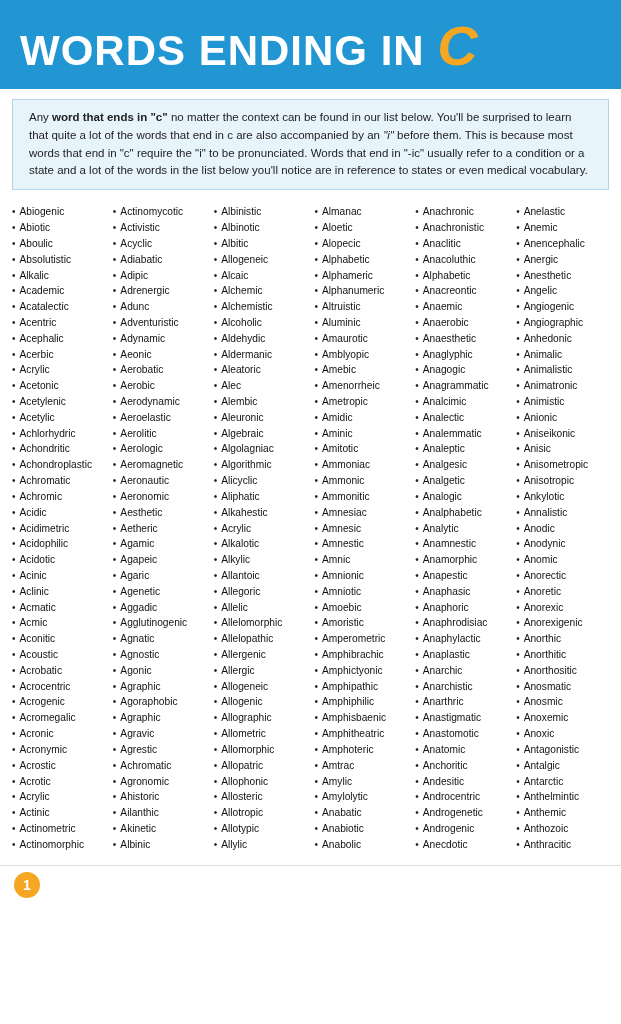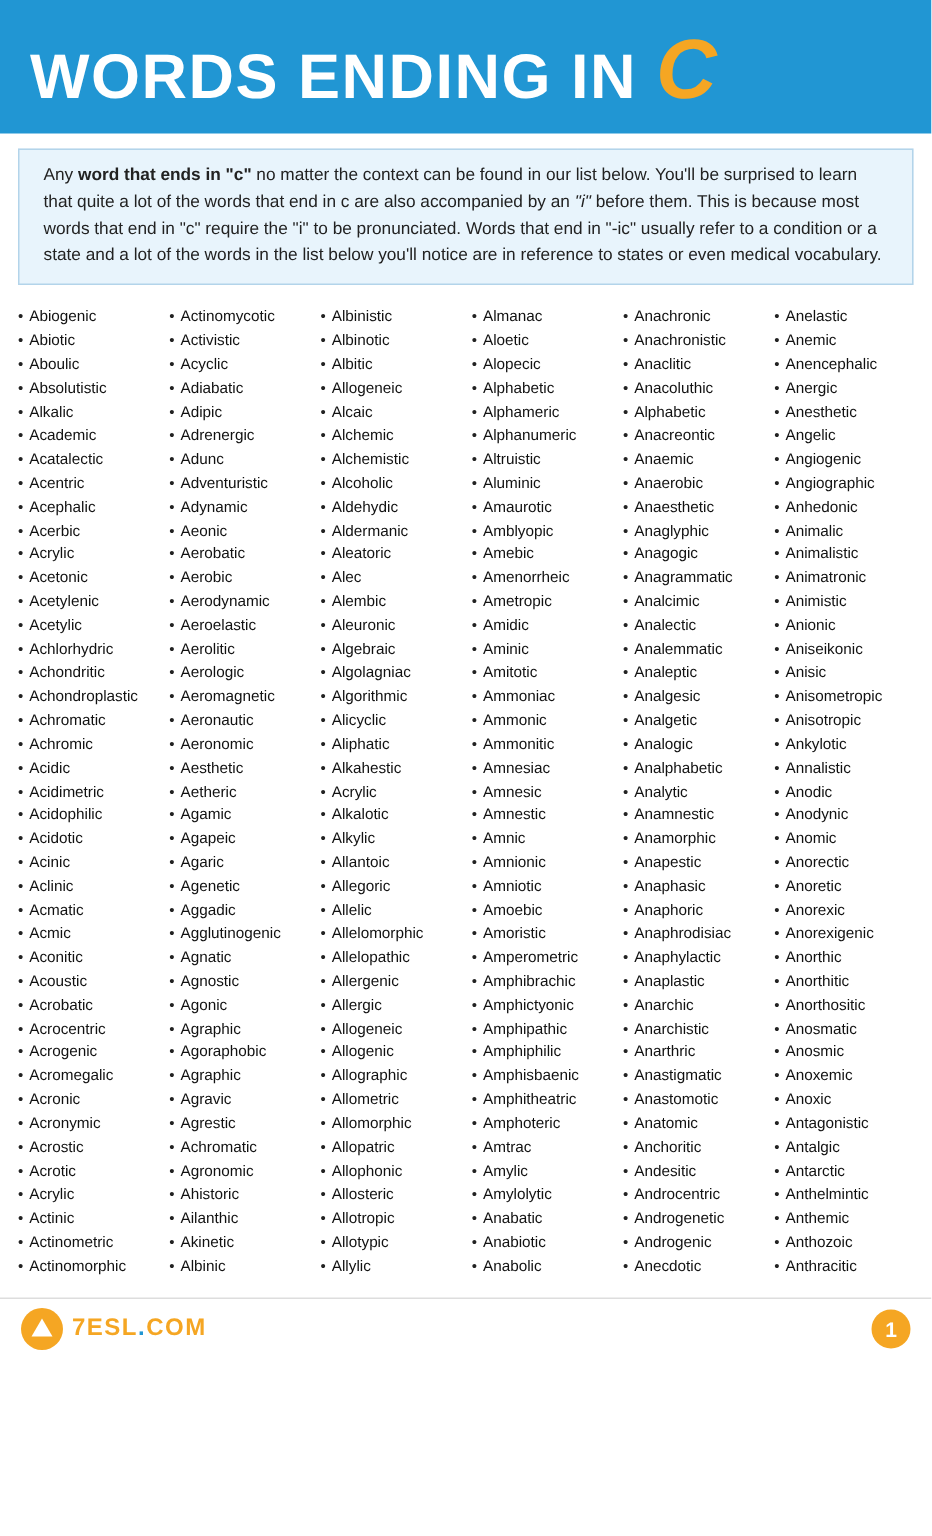--- a/index.html
+++ b/index.html
@@ -1123,26 +1123,16 @@
           </div>
           <div class="word-item">
             <span class="bullet">•</span>
             <span class="word-text">Anthracitic</span>
           </div>
         </div>
       </div>
   </div>
 
   <div class="footer">
-    <div class="footer-logo">
-      <div class="logo-icon">
-        <svg viewBox="0 0 18 18" xmlns="http://www.w3.org/2000/svg">
-          <polygon points="9,2 16,14 2,14" fill="#fff"></polygon>
-        </svg>
-      </div>
-      <span class="logo-text">
-        <span>7ESL</span><span style="color:#2196d3">.</span><span>COM</span>
-      </span>
-    </div>
     <div class="page-num">1</div>
   </div>
 
 </div>
 
 </body></html>

